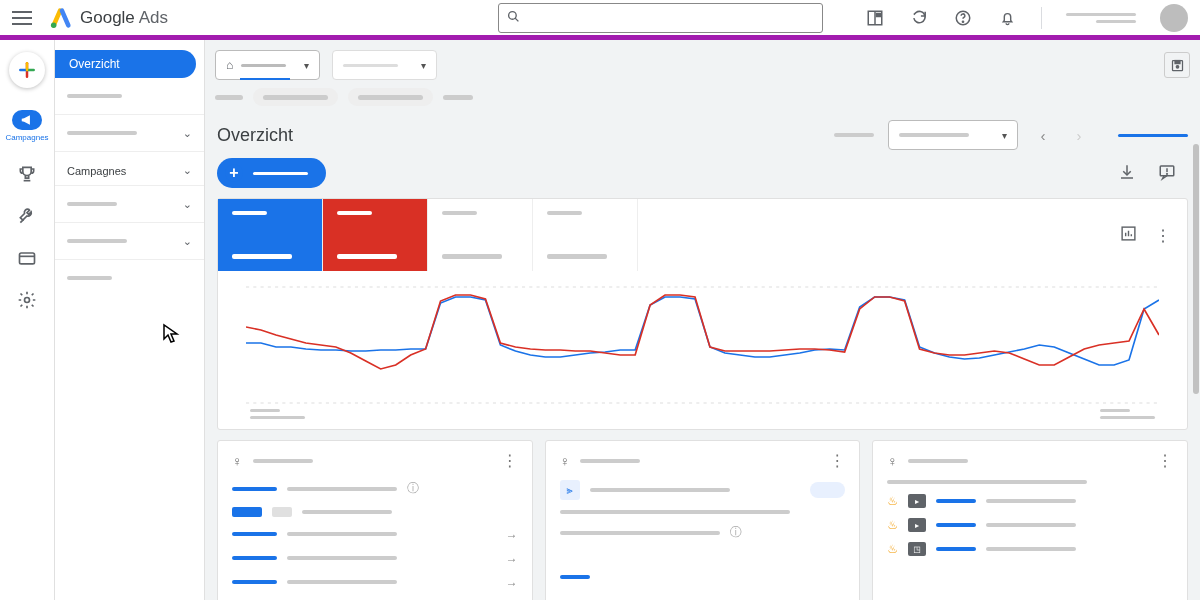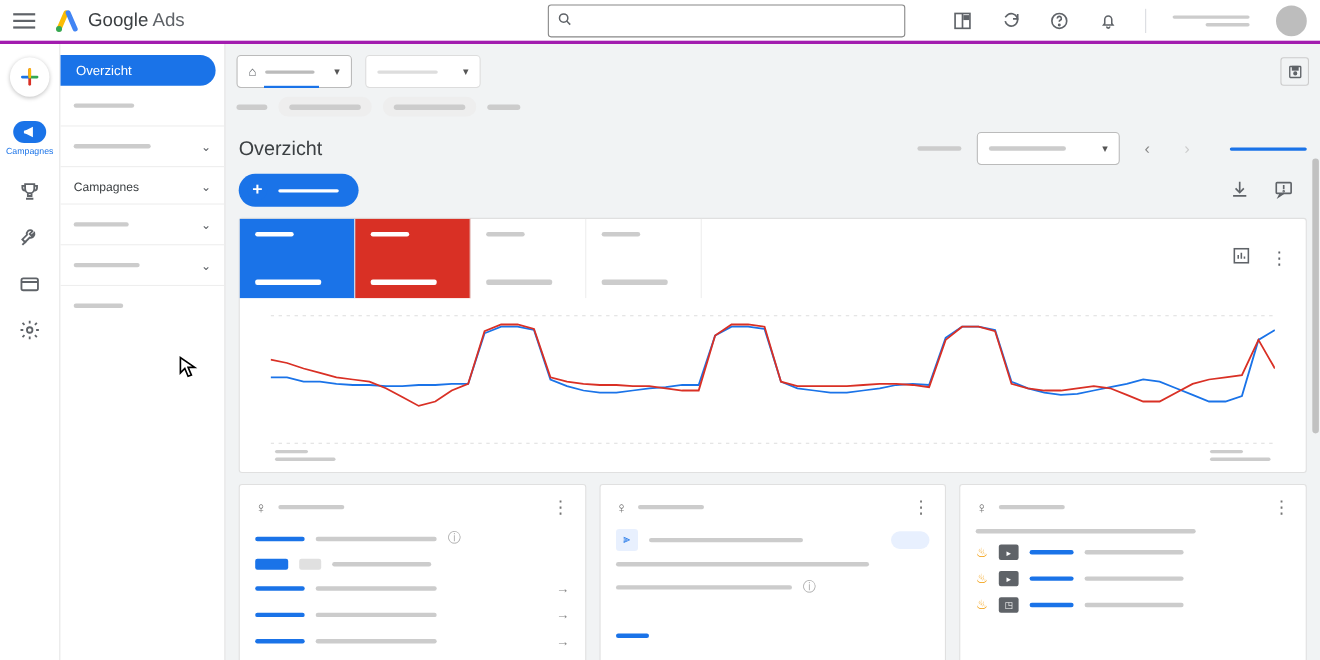--- a/index.html
+++ b/index.html
@@ -1,19 +1,19 @@
 <!DOCTYPE html>
 <html><head>
 <meta charset="utf-8">
 <style>
 * { margin:0; padding:0; box-sizing:border-box; font-family: Arial, "Helvetica Neue", sans-serif; }
 body { background:#f1f3f4; width:1200px; height:600px; overflow:hidden; position:relative; }
 
 
-.header { background:#fff; height:40px; display:flex; align-items:center; padding:0 12px; border-bottom:3px solid #a21caf; }
+.header { background:#fff; height:40px; display:flex; align-items:center; padding:0 12px; border-bottom:5px solid #a21caf; }
 .hamburger-lines { width:20px; height:14px; display:flex; flex-direction:column; justify-content:space-between; cursor:pointer; }
 .hamburger-lines span { height:2px; background:#5f6368; }
 .logo-wrap { display:flex; align-items:center; margin-left:18px; }
 .logo-icon { width:22px; height:22px; margin-right:8px; }
 .logo-text { font-size:17px; color:#5f6368; }
 .logo-text b { color:#3c4043; font-weight:500; }
 .search-wrap { margin-left:330px; }
 .search-box { width:325px; height:30px; border:1px solid #888; border-radius:3px; display:flex; align-items:center; padding:0 8px; background:#fff; }
 .search-icon { font-size:14px; color:#5f6368; margin-right:6px; }
 .search-input { border:none; outline:none; flex:1; font-size:12px; }

